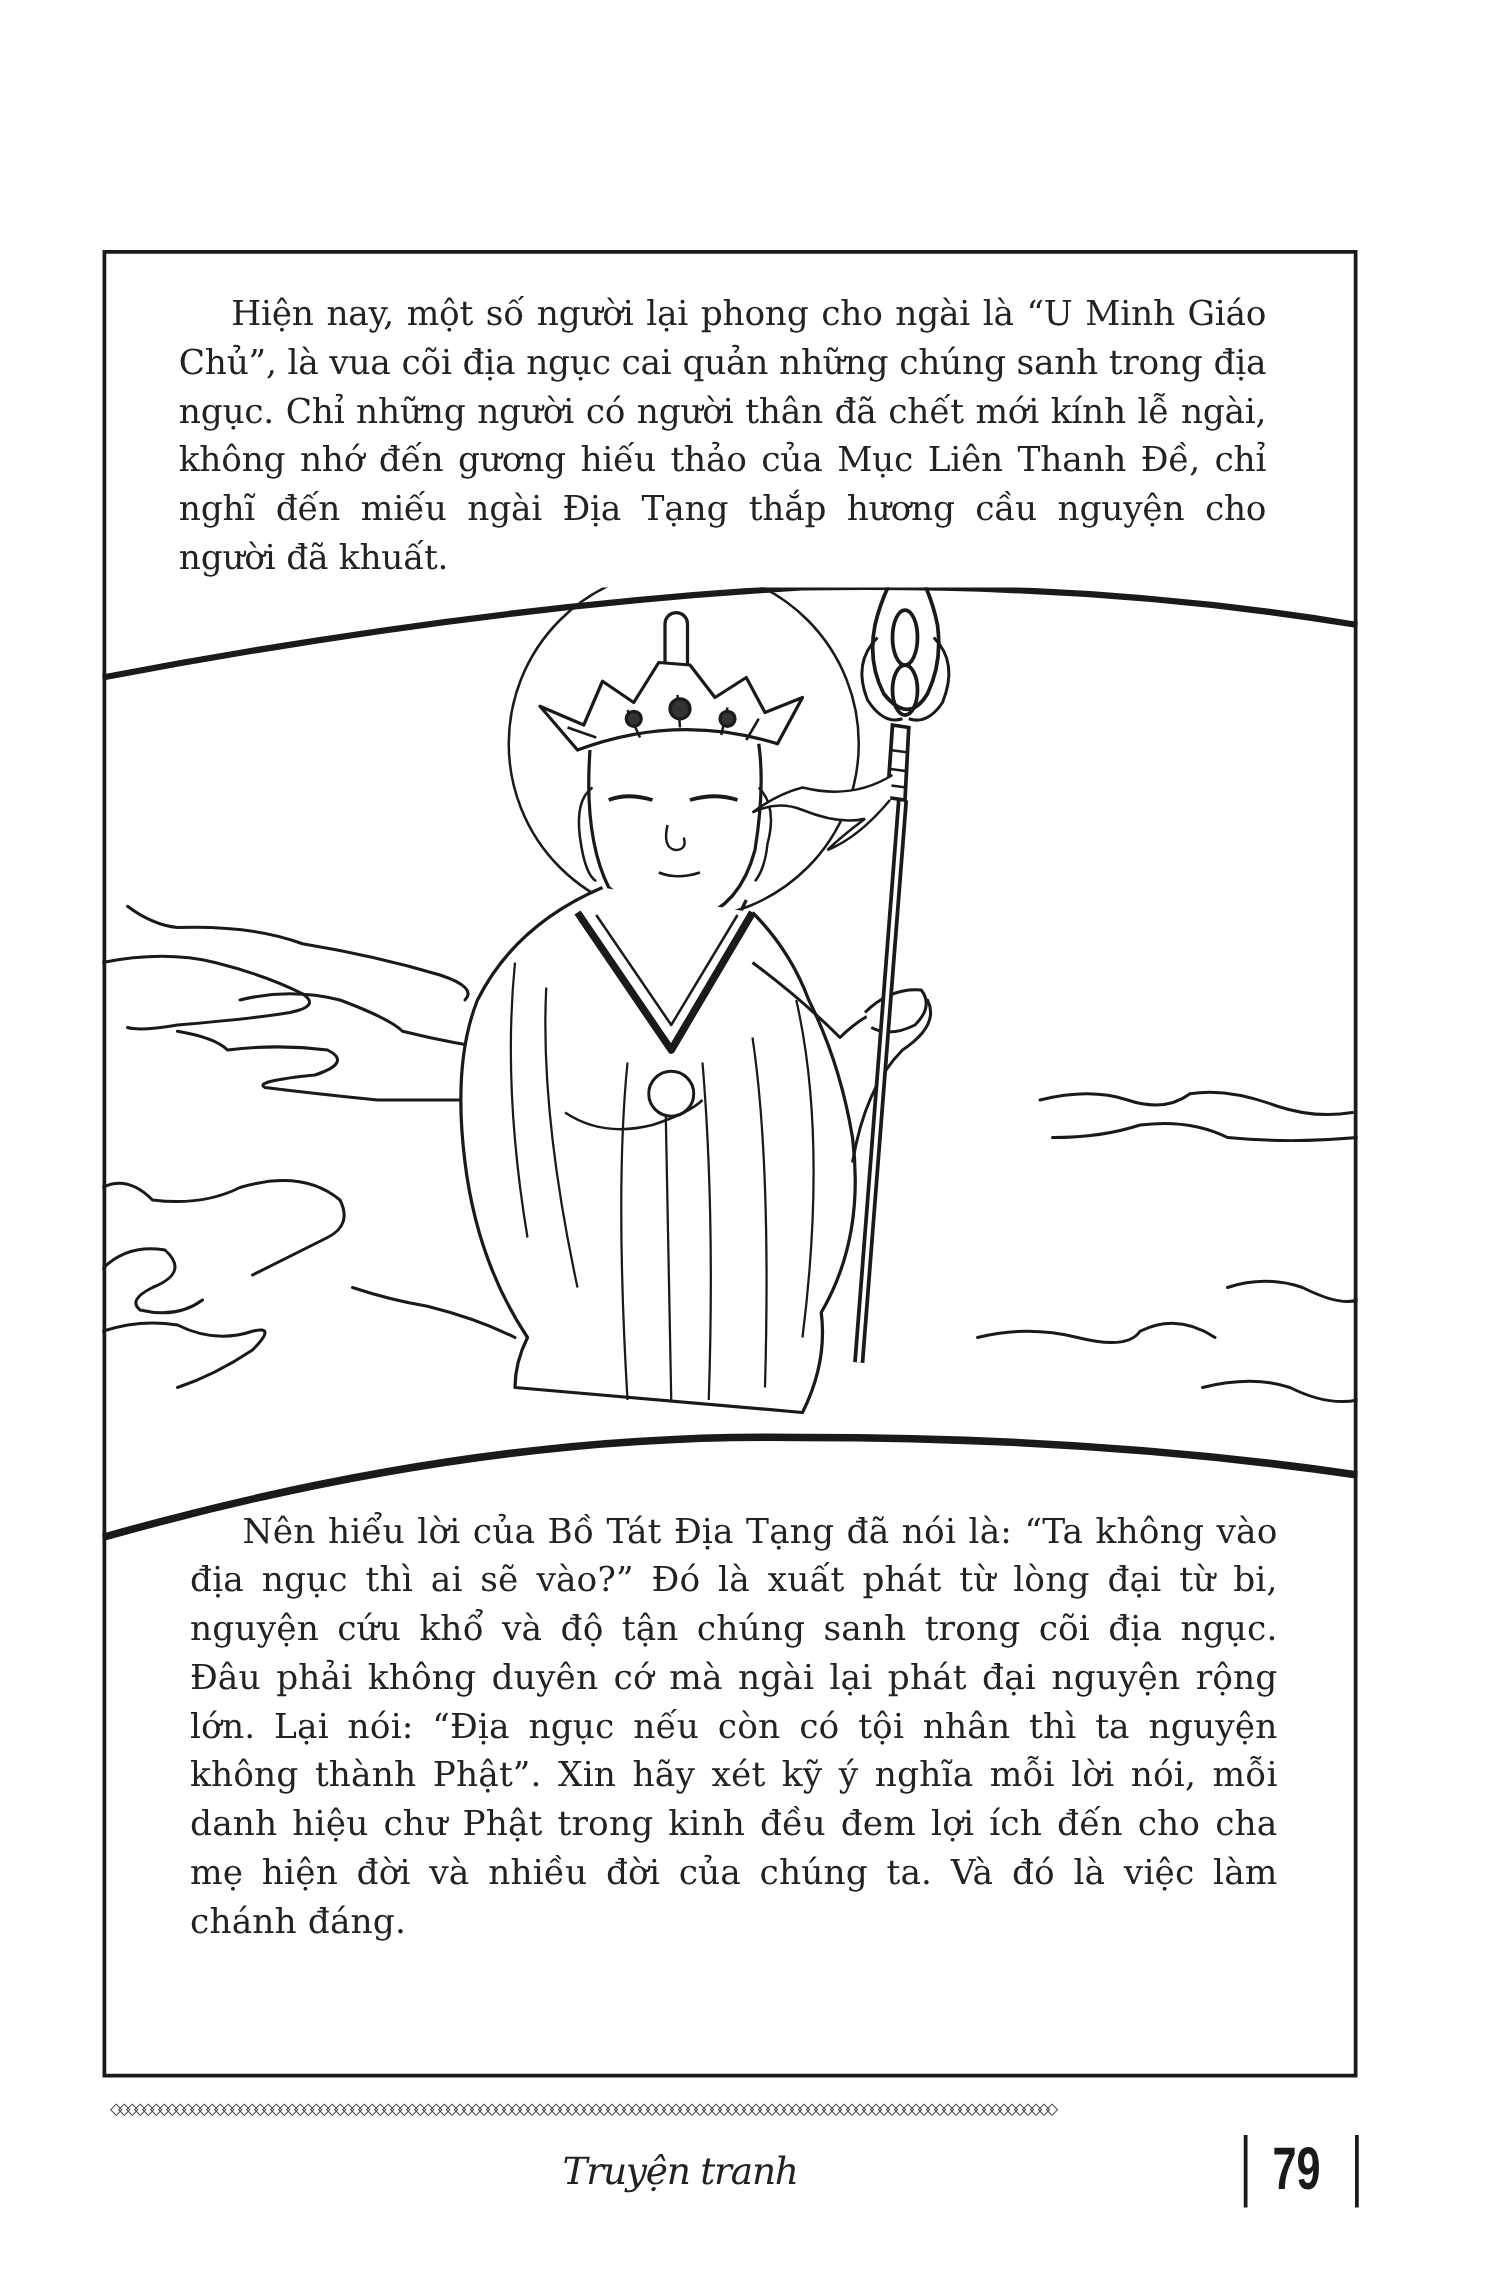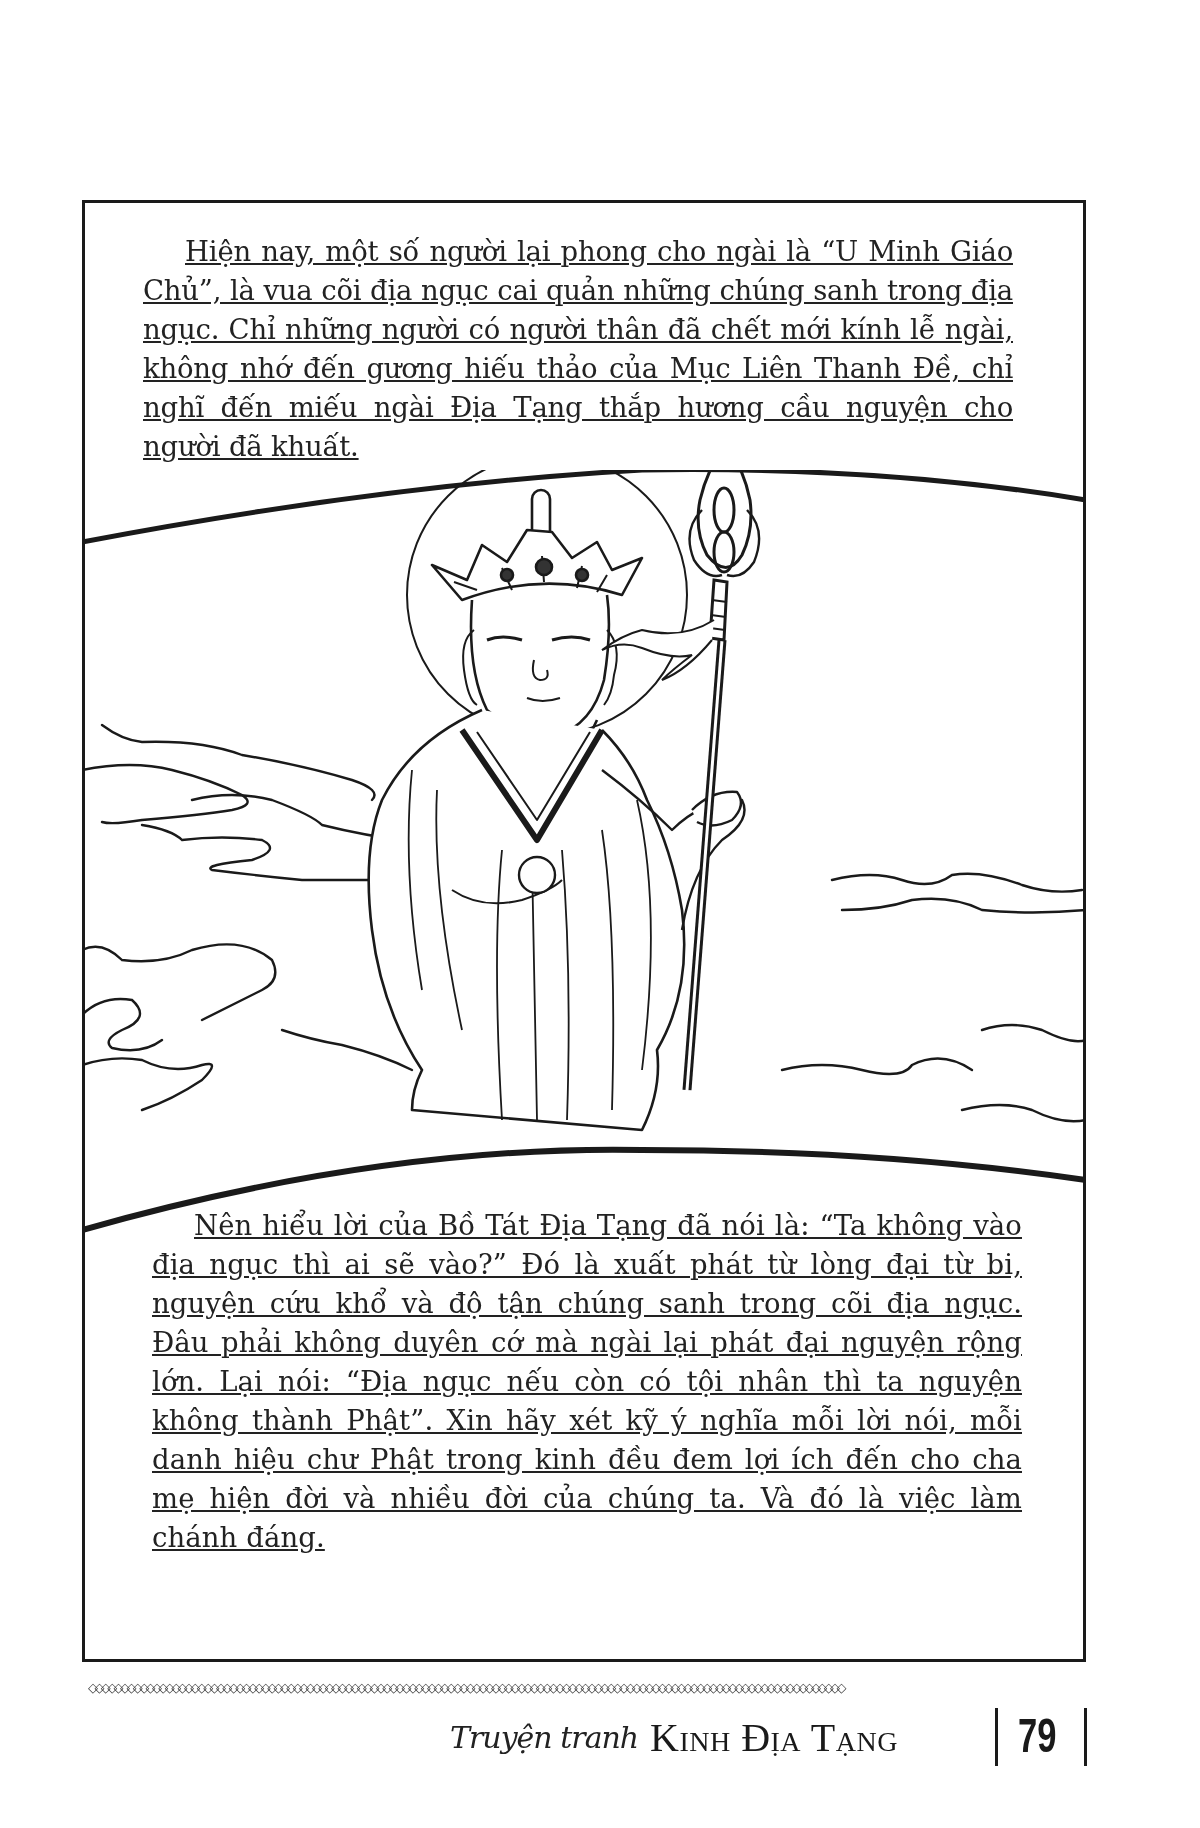--- a/index.html
+++ b/index.html
@@ -6,21 +6,21 @@
   body {
     width: 1200px; height: 1828px; background: #ffffff; position: relative; overflow: hidden;
     font-family: "DejaVu Serif", "Liberation Serif", serif; color: #1e1e1e;
   }
   .frame {
     position: absolute; left: 82px; top: 200px; width: 1004px; height: 1462px;
     border: 3px solid #1a1a1a; box-sizing: border-box;
   }
   .para {
     position: absolute; margin: 0; font-size: 27.5px; line-height: 39px; color: #222;
-    text-align: justify; letter-spacing: -0.2px; text-decoration: underline;
+    text-align: justify; letter-spacing: -0.2px;
   }
   #p1 { left: 143px; top: 232px; width: 870px; }
   #p2 { left: 152px; top: 1206px; width: 870px; letter-spacing: 0.1px; }
   .illus { position: absolute; left: 82px; top: 470px; width: 1004px; height: 770px; }
   .divider {
     position: absolute; left: 88px; top: 1680px; width: 1000px; height: 16px; overflow: hidden;
     white-space: nowrap; font-family: "DejaVu Sans", sans-serif; font-size: 13px; line-height: 16px;
     color: #333; letter-spacing: -3.6px;
   }
   .footer { position: absolute; top: 1700px; left: 0; width: 1200px; height: 70px; }
@@ -127,17 +127,16 @@
     <path d="M632 150 Q 600 170 560 160 Q 540 165 520 180 Q 540 170 560 178 Q 590 190 610 185 Q 590 200 580 210 Q 605 200 630 170" fill="#fff" stroke-width="2"></path>
   </g>
 </svg>
 
 <p class="para" id="p2" style="text-indent: 42px;">Nên hiểu lời của Bồ Tát Địa Tạng đã nói là: “Ta không vào địa ngục thì ai sẽ vào?” Đó là xuất phát từ lòng đại từ bi, nguyện cứu khổ và độ tận chúng sanh trong cõi địa ngục. Đâu phải không duyên cớ mà ngài lại phát đại nguyện rộng lớn. Lại nói: “Địa ngục nếu còn có tội nhân thì ta nguyện không thành Phật”. Xin hãy xét kỹ ý nghĩa mỗi lời nói, mỗi danh hiệu chư Phật trong kinh đều đem lợi ích đến cho cha mẹ hiện đời và nhiều đời của chúng ta. Và đó là việc làm chánh đáng.</p>
 
 <div class="divider">◇◇◇◇◇◇◇◇◇◇◇◇◇◇◇◇◇◇◇◇◇◇◇◇◇◇◇◇◇◇◇◇◇◇◇◇◇◇◇◇◇◇◇◇◇◇◇◇◇◇◇◇◇◇◇◇◇◇◇◇◇◇◇◇◇◇◇◇◇◇◇◇◇◇◇◇◇◇◇◇◇◇◇◇◇◇◇◇◇◇◇◇◇◇◇◇◇◇◇◇◇◇◇◇◇◇◇◇◇◇◇◇◇◇◇◇◇◇</div>
 
 <div class="footer">
   <span class="series">Truyện tranh</span>
-  <span class="booktitle">Kinh Địa Tạng</span>
   <span class="vbar" style="left:995px"></span>
   <span class="pagenum">79</span>
   <span class="vbar" style="left:1084px"></span>
 </div>
 
 </body></html>

